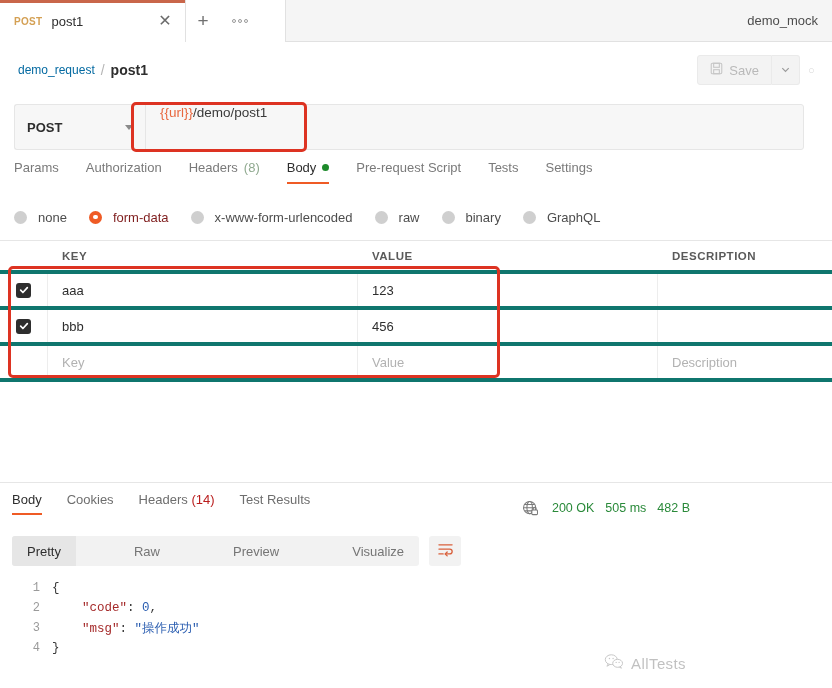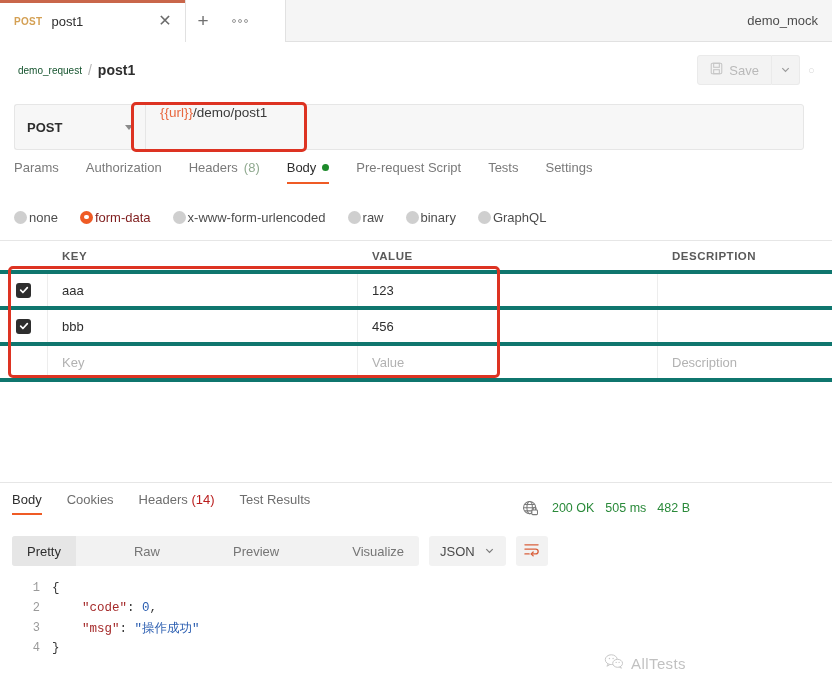--- a/index.html
+++ b/index.html
@@ -55,21 +55,21 @@
   .env-name {
     display: flex; align-items: center; padding: 0 14px; font-size: 13px;
     color: #4d4d4d; background: #f5f5f5; cursor: pointer;
   }
 
   
   .crumbrow {
     position: absolute; top: 42px; left: 0; width: 832px; height: 56px;
     background: #fff; display: flex; align-items: center; padding: 0 14px 0 18px;
   }
-  .crumb { font-size: 10px; color: #14532d; cursor: pointer; }
+  .crumb { font-size: 12px; color: #0369a1; cursor: pointer; }
   .crumb-sep { font-size: 14px; color: #b5b5b5; margin: 0 6px; }
   .crumb-cur { font-size: 14px; color: #2e2e2e; font-weight: bold; cursor: pointer; }
   .crumb-spacer { flex: 1; }
   .savebtn {
     display: flex; align-items: center; gap: 6px; height: 30px; padding: 0 12px;
     background: #f3f3f3; border: 1px solid #eaeaea; border-radius: 3px 0 0 3px;
     color: #b9b9b9; font-size: 13px; cursor: default;
   }
   .savecaret {
     width: 28px; height: 30px; background: #f3f3f3; border: 1px solid #eaeaea;
@@ -122,21 +122,21 @@
     content: ""; position: absolute; left: 0; right: 0; bottom: 0; height: 2px; background: #ef5b25;
   }
   .rtab .cnt { color: #8fa98f; }
   .greendot { width: 7px; height: 7px; border-radius: 50%; background: #1d8a2b; display: inline-block; }
 
   
   .modes {
     position: absolute; top: 206px; left: 14px; width: 800px; height: 22px;
     display: flex; align-items: center;
   }
-  .mode { display: flex; align-items: center; gap: 2px; margin-right: 22px; cursor: pointer; }
+  .mode { display: flex; align-items: center; gap: 11px; margin-right: 22px; cursor: pointer; }
   .radio {
     width: 13px; height: 13px; border-radius: 50%; background: #cfcfcf; display: block;
     position: relative;
   }
   .mode.sel .radio { background: #ef5b25; }
   .mode.sel .radio::after {
     content: ""; position: absolute; left: 4.2px; top: 4.2px; width: 4.6px; height: 4.6px;
     border-radius: 50%; background: #fff;
   }
   .mode .mlbl { font-size: 13px; color: #4d4d4d; }
@@ -452,28 +452,20 @@
       <div class="seg">
           <span>Raw</span>
         </div>
       <div class="seg">
           <span>Preview</span>
         </div>
       <div class="seg">
           <span>Visualize</span>
         </div>
     </div>
-    <div class="fmtsel">
-      <span class="fl">JSON</span>
-      <span>
-        <svg width="11" height="11" viewBox="0 0 12 12" fill="none" stroke="#7a7a7a" stroke-width="1.3">
-            <path d="M2.5 4.5 L6 8 L9.5 4.5"></path>
-          </svg>
-      </span>
-    </div>
     <div class="wrapbtn">
       <span>
         <svg width="17" height="15" viewBox="0 0 18 16" fill="none" stroke="#d9603c" stroke-width="1.4" stroke-linecap="round">
           <path d="M2 3 H16"></path>
           <path d="M2 7.5 H13.5 a2.6 2.6 0 0 1 0 5.2 H9"></path>
           <path d="M2 12.7 H6.5"></path>
           <path d="M10.8 10.6 L8.7 12.7 L10.8 14.8"></path>
         </svg>
       </span>
     </div>

